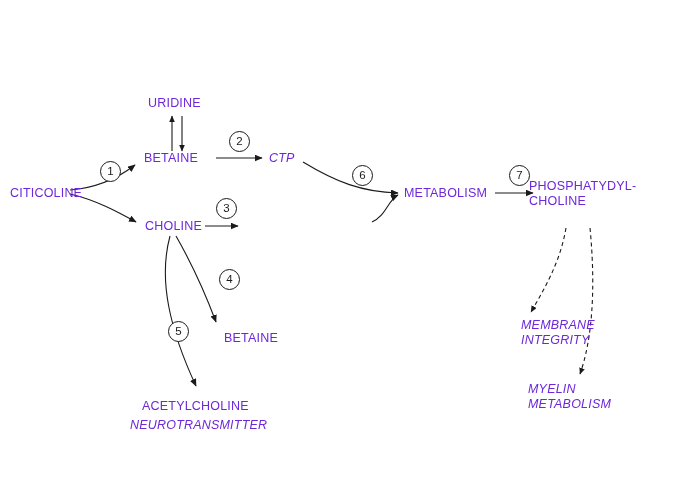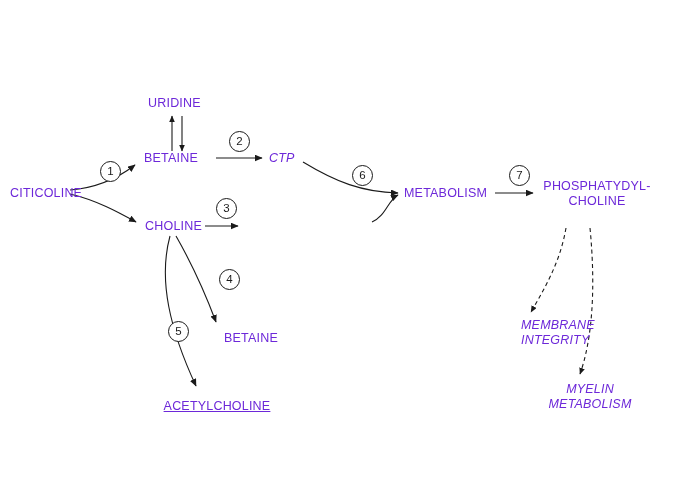--- a/index.html
+++ b/index.html
@@ -26,21 +26,21 @@
   }
   .node {
     position: absolute;
     font-size: 12.5px;
     letter-spacing: 0.2px;
     line-height: 15px;
     white-space: pre;
     color: #6d28d9;
   }
   .node.center {
-    text-align: center;
+    text-align: left;
   }
   .node.italic {
     font-style: italic;
   }
   .step {
     position: absolute;
     width: 19px;
     height: 19px;
     border: 1px solid #1a1a1a;
     border-radius: 50%;
@@ -97,21 +97,22 @@
 
   <div class="node" style="left:10px; top:186px;">CITICOLINE</div>
   <div class="node" style="left:148px; top:96px;">URIDINE</div>
   <div class="node" style="left:144px; top:151px;">BETAINE</div>
   <div class="node" style="left:269px; top:151px;font-style:italic;">CTP</div>
   <div class="node" style="left:145px; top:219px;">CHOLINE</div>
   <div class="node" style="left:404px; top:186px;">METABOLISM</div>
   <div class="node center" style="left:529px; top:179px; width:136px;">PHOSPHATYDYL-
 CHOLINE</div>
   <div class="node" style="left:224px; top:331px;">BETAINE</div>
-  <div class="node center" style="left:142px; top:399px; width:150px;text-decoration:underline;">ACETYLCHOLINE</div>
+  <div class="node center" style="left:142px; top:399px; width:150px;">ACETYLCHOLINE</div>
+  <div class="node center italic" style="left:130px; top:418px; width:174px;">NEUROTRANSMITTER</div>
   <div class="node italic" style="left:481px; top:318px;margin-left:40px;">MEMBRANE
 INTEGRITY</div>
   <div class="node center italic" style="left:528px; top:382px; width:124px;">MYELIN
 METABOLISM</div>
 
   <div class="step" style="left:100px; top:161px;">1</div>
   <div class="step" style="left:229px; top:131px;">2</div>
   <div class="step" style="left:216px; top:198px;">3</div>
   <div class="step" style="left:219px; top:269px;">4</div>
   <div class="step" style="left:168px; top:321px;">5</div>

